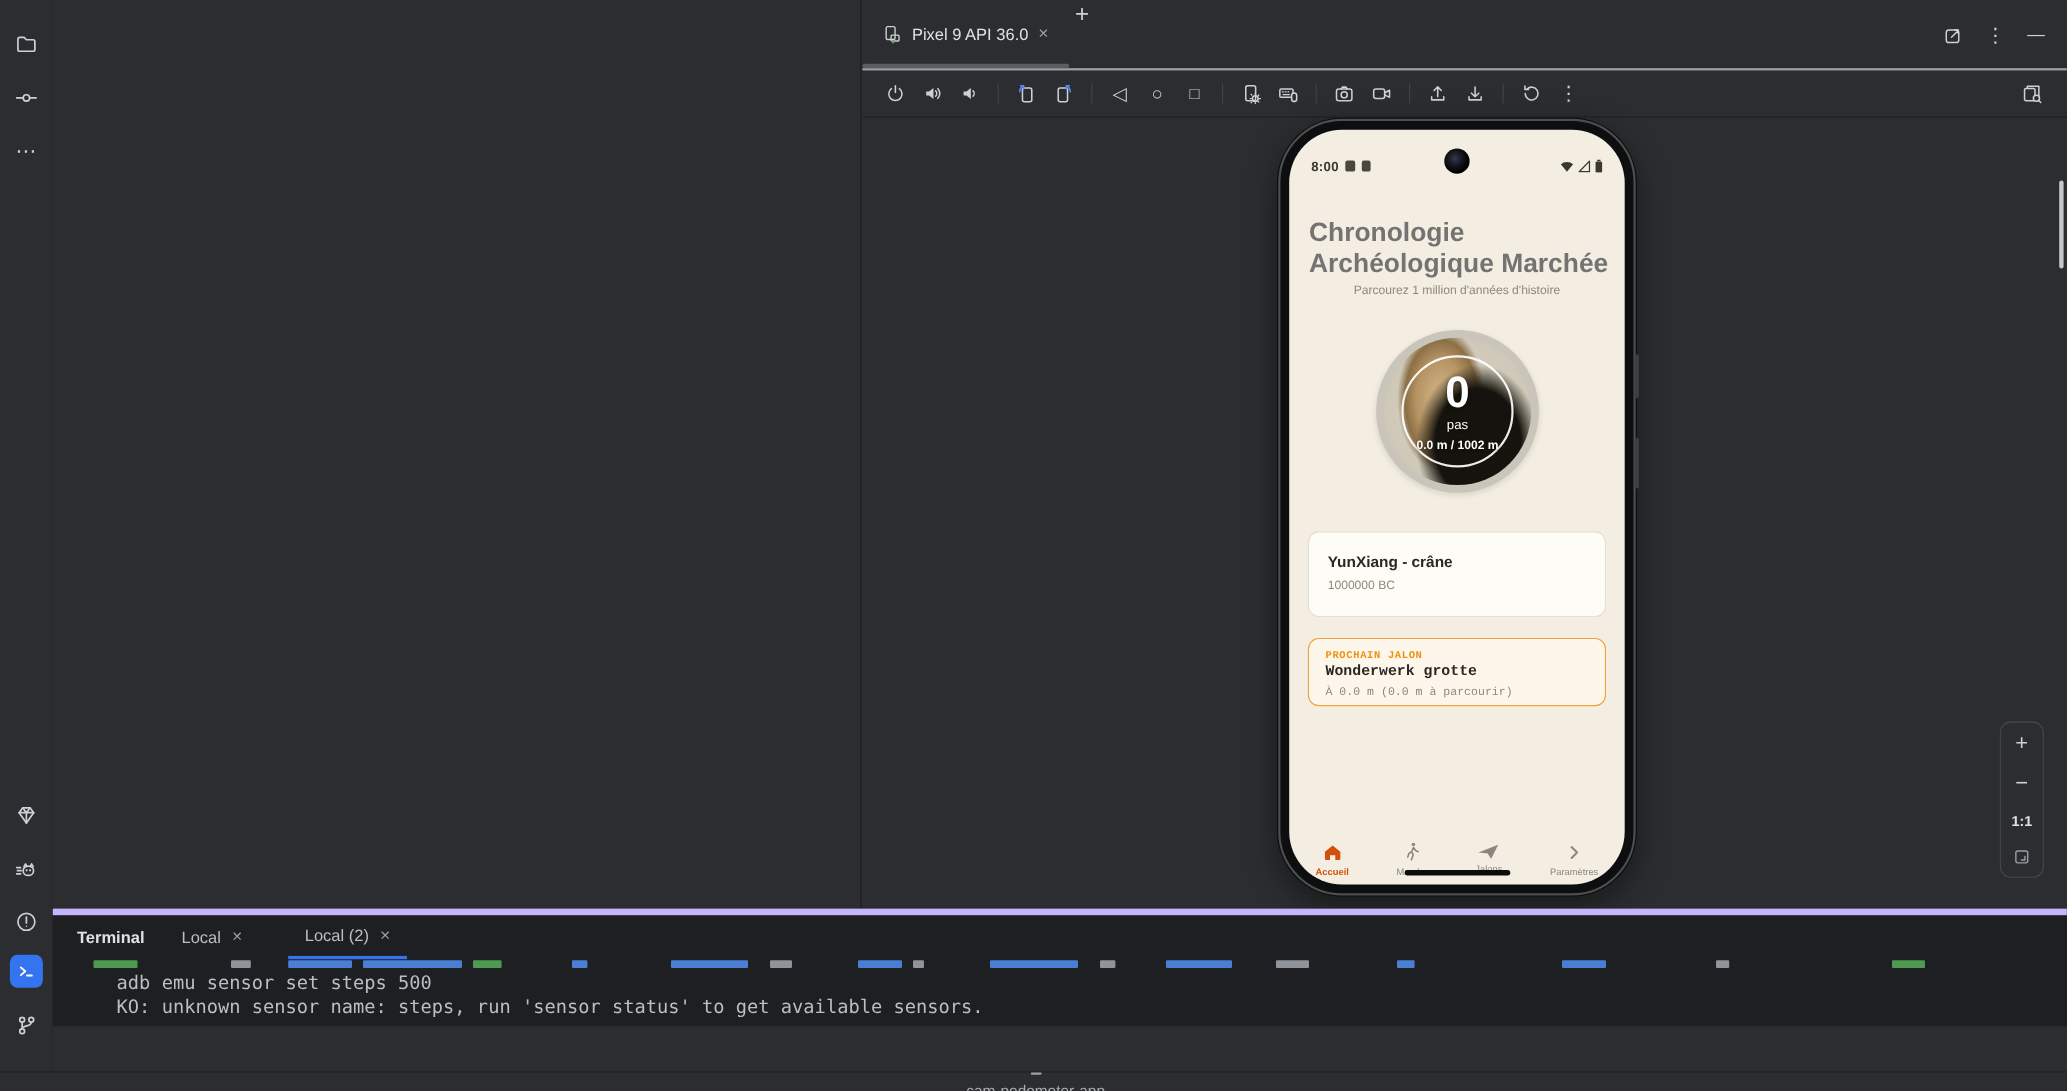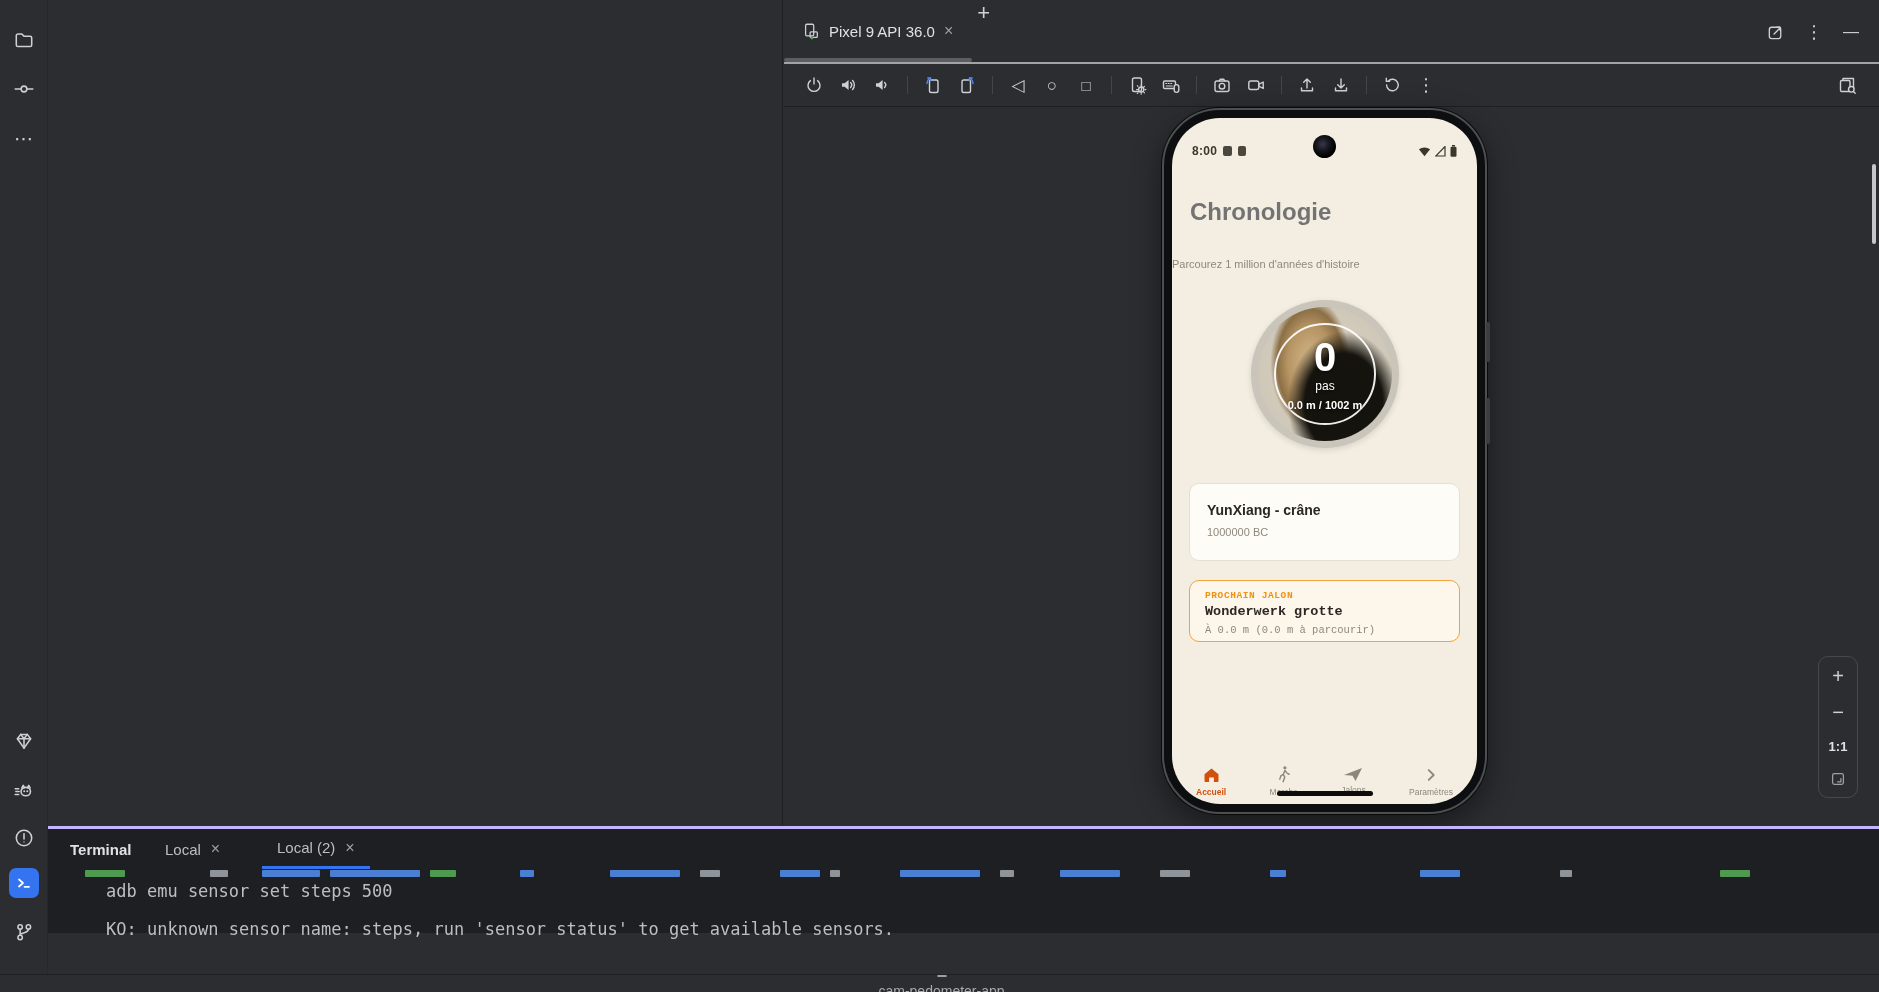--- a/index.html
+++ b/index.html
@@ -52,21 +52,21 @@
   .phone-btn { position:absolute; right:-5px; width:4px; background:#3c3e40; border-radius:2px; }
   .screen { left:1172px; top:118px; width:305px; height:686px; background:#f3eee1; border-radius:48px; overflow:hidden; }
   .p-statusbar { position:absolute; top:25px; left:20px; right:20px; height:16px; display:flex; align-items:center; }
   .p-time { font-size:12px; font-weight:bold; color:#3a372f; letter-spacing:.3px; }
   .p-notif { width:9px; height:10px; background:#4a473f; border-radius:2px; margin-left:6px; }
   .p-right-icons { margin-left:auto; display:flex; align-items:center; gap:4px; }
   .camera-hole { position:absolute; left:141px; top:17px; width:23px; height:23px; border-radius:50%;
     background:radial-gradient(circle at 42% 40%, #3a3550 0%, #191a22 30%, #000 65%); }
 
   .p-title { position:absolute; left:18px; top:80px; font-size:24px; line-height:28px; font-weight:bold; color:#737373; }
-  .p-subtitle { position:absolute; left:0; right:0; top:140px; font-size:11px; color:#8e897c; }
+  .p-subtitle { position:absolute; left:0; right:0; top:140px; text-align:center; font-size:11px; color:#8e897c; }
 
   .ring-outer { position:absolute; left:79px; top:182px; width:148px; height:148px; border-radius:50%; background:#c9c5ba; box-shadow:0 2px 6px rgba(0,0,0,.12); }
   .rock { position:absolute; left:7px; top:7px; width:134px; height:134px; border-radius:50%; overflow:hidden;
     background:
       radial-gradient(78px 100px at 64% 72%, #15130d 0%, #15130d 50%, rgba(21,19,13,0) 72%),
       radial-gradient(50px 82px at 39% 42%, #d6ba8b 0%, #b69464 45%, #8c6f45 66%, rgba(140,111,69,0) 80%),
       radial-gradient(circle, #dcd6c8 0%, #c9c2b2 100%);
   }
   .ring-white { position:absolute; left:16px; top:16px; width:102px; height:102px; border-radius:50%; border:2.5px solid rgba(255,255,255,.92); }
   .rock-texts { position:absolute; inset:0; display:flex; flex-direction:column; align-items:center; justify-content:center; color:#fff; text-shadow:0 1px 3px rgba(0,0,0,.55); }
@@ -94,21 +94,21 @@
   .nav-item.active .nav-label { color:#d2500e; font-weight:bold; }
   .gesture-bar { position:absolute; left:105px; top:673px; width:96px; height:5px; background:#0c0c0c; border-radius:3px; z-index:5; }
 
   
   .zoom-box { position:absolute; right:21px; top:549px; width:40px; height:142px; border:1px solid #46484d; border-radius:10px; display:flex; flex-direction:column; align-items:center; justify-content:space-between; padding:9px 0; }
   .zoom-btn { color:#ced0d6; font-size:20px; font-weight:300; line-height:1; }
   .zoom-actual { color:#dfe1e5; font-size:13px; font-weight:bold; }
   .vp-scroll { position:absolute; right:3px; top:57px; width:4px; height:80px; background:#d6d8dc; border-radius:2px; opacity:.9; }
 
   
-  .terminal { left:48px; top:826px; right:0; height:107px; background:#1e1f22; border-top:3px solid #c4b5fd; }
+  .terminal { left:48px; top:826px; right:0; height:107px; background:#1e1f22; border-top:6px solid #c4b5fd; }
   .term-tabs { position:relative; height:40px; }
   .term-tab { position:absolute; top:0; height:40px; display:flex; align-items:center; gap:10px; }
   .term-tab-label { font-size:15px; color:#bcbec4; }
   .term-tab.first .term-tab-label { color:#dfe1e5; font-weight:bold; }
   .term-tab.active { border-bottom:3px solid #3574f0; }
   .term-body { position:relative; font-family:"DejaVu Sans Mono", monospace; font-size:17px; color:#bcbec4; }
   .frag { position:absolute; top:1px; height:7px; border-radius:1px; }
   .tline { position:absolute; left:58px; white-space:pre; }
   .prompt-strip { position:absolute; left:0; right:0; top:106px; height:28px; background:#191a1c; }
 
@@ -349,20 +349,21 @@
       <svg width="7" height="12" viewBox="0 0 7 12">
           <rect x="2" y="0" width="3" height="1.5" fill="#3a372f"></rect>
           <rect x="0.5" y="1.8" width="6" height="10" rx="1.2" fill="#3a372f"></rect>
         </svg>
     </span>
   </div>
   <div class="camera-hole"></div>
 
   <div class="p-title">
     <div>Chronologie</div>
+    <div>Archéologique Marchée</div>
   </div>
   <div class="p-subtitle">Parcourez 1 million d'années d'histoire</div>
 
   <div class="ring-outer">
     <div class="rock">
       <div class="ring-white"></div>
       <div class="rock-texts">
         <div class="rock-steps">0</div>
         <div class="rock-unit">pas</div>
         <div class="rock-dist">0.0 m / 1002 m</div>
@@ -441,21 +442,21 @@
         <div class="frag" style="left: 852px; width: 80px; background: rgb(74, 127, 212);"></div>
         <div class="frag" style="left: 952px; width: 14px; background: rgb(143, 148, 155);"></div>
         <div class="frag" style="left: 1012px; width: 60px; background: rgb(74, 127, 212);"></div>
         <div class="frag" style="left: 1112px; width: 30px; background: rgb(143, 148, 155);"></div>
         <div class="frag" style="left: 1222px; width: 16px; background: rgb(74, 127, 212);"></div>
         <div class="frag" style="left: 1372px; width: 40px; background: rgb(74, 127, 212);"></div>
         <div class="frag" style="left: 1512px; width: 12px; background: rgb(143, 148, 155);"></div>
         <div class="frag" style="left: 1672px; width: 30px; background: rgb(78, 154, 81);"></div>
       </div>
     <div class="tline" style="top:12px">adb emu sensor set steps 500</div>
-    <div class="tline" style="top:50px">KO: unknown sensor name: steps, run 'sensor status' to get available sensors.</div>
+    <div class="tline" style="top:34px">KO: unknown sensor name: steps, run 'sensor status' to get available sensors.</div>
     <div class="prompt-strip">
       <div class="tline" style="top:3px">
         
       </div>
     </div>
   </div>
 </div>
 
 <div class="abs statusbar">
   <span class="sb-square"></span>

